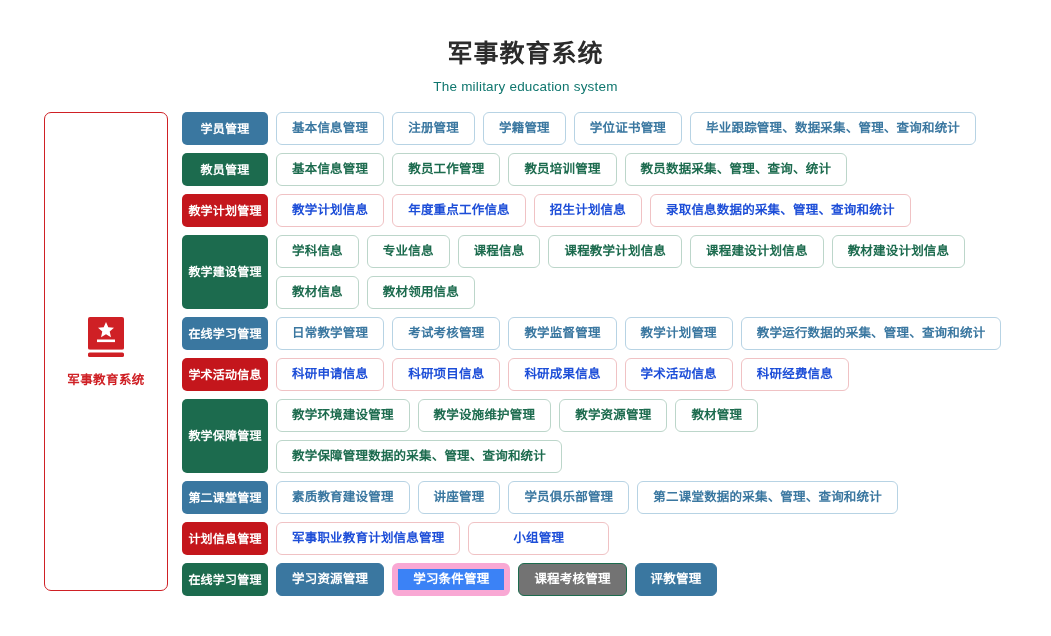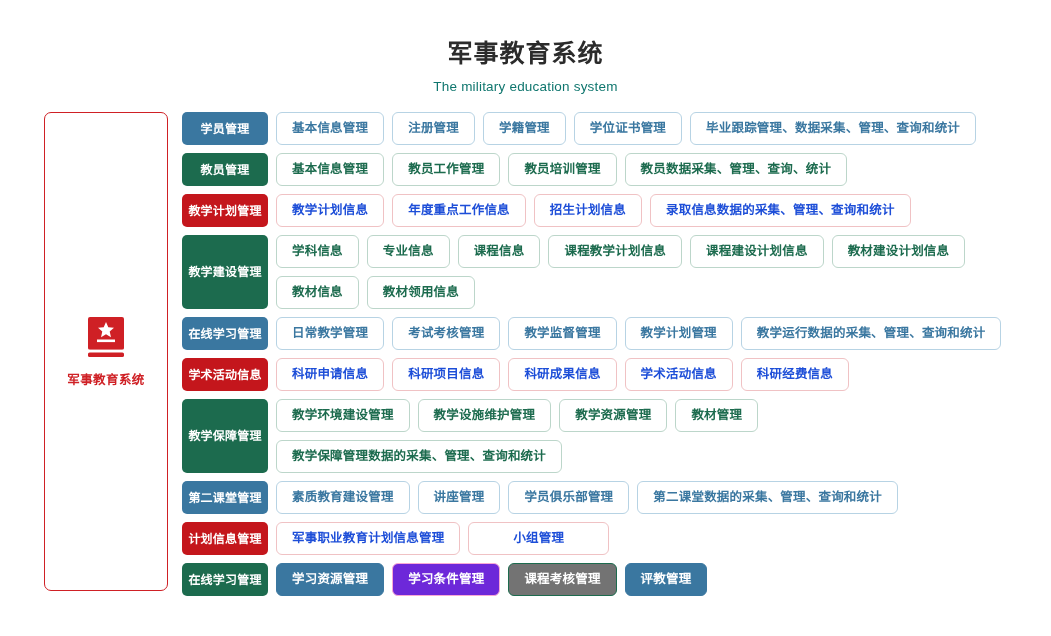--- a/index.html
+++ b/index.html
@@ -131,21 +131,21 @@
   .f-blue  { background: #3a77a0; color: #ffffff; border: 1px solid #3a77a0; }
 
   
   .c-green { background: #1c6b4e; }
   .i-green { border: 1px solid #bcd6ca; color: #1c6b4e; }
   .f-green { background: #737373; color: #ffffff; border: 1px solid #1c6b4e; }
 
   
   .c-red   { background: #c4161c; }
   .i-red   { border: 1px solid #f0c2c4; color: #1d4ed8; }
-  .f-red   { background: #6d28d9; color: #ffffff; border: 1px solid #f9a8d4; }
+  .f-red   { background: #3b82f6; color: #ffffff; border: 6px solid #f9a8d4; }
 
   .item-pad-wide { padding: 0 44px; }
 </style>
 </head>
 <body>
 
 <div class="page-header">
   <h1 class="page-title">军事教育系统</h1>
   <p class="page-subtitle">The military education system</p>
 </div>

